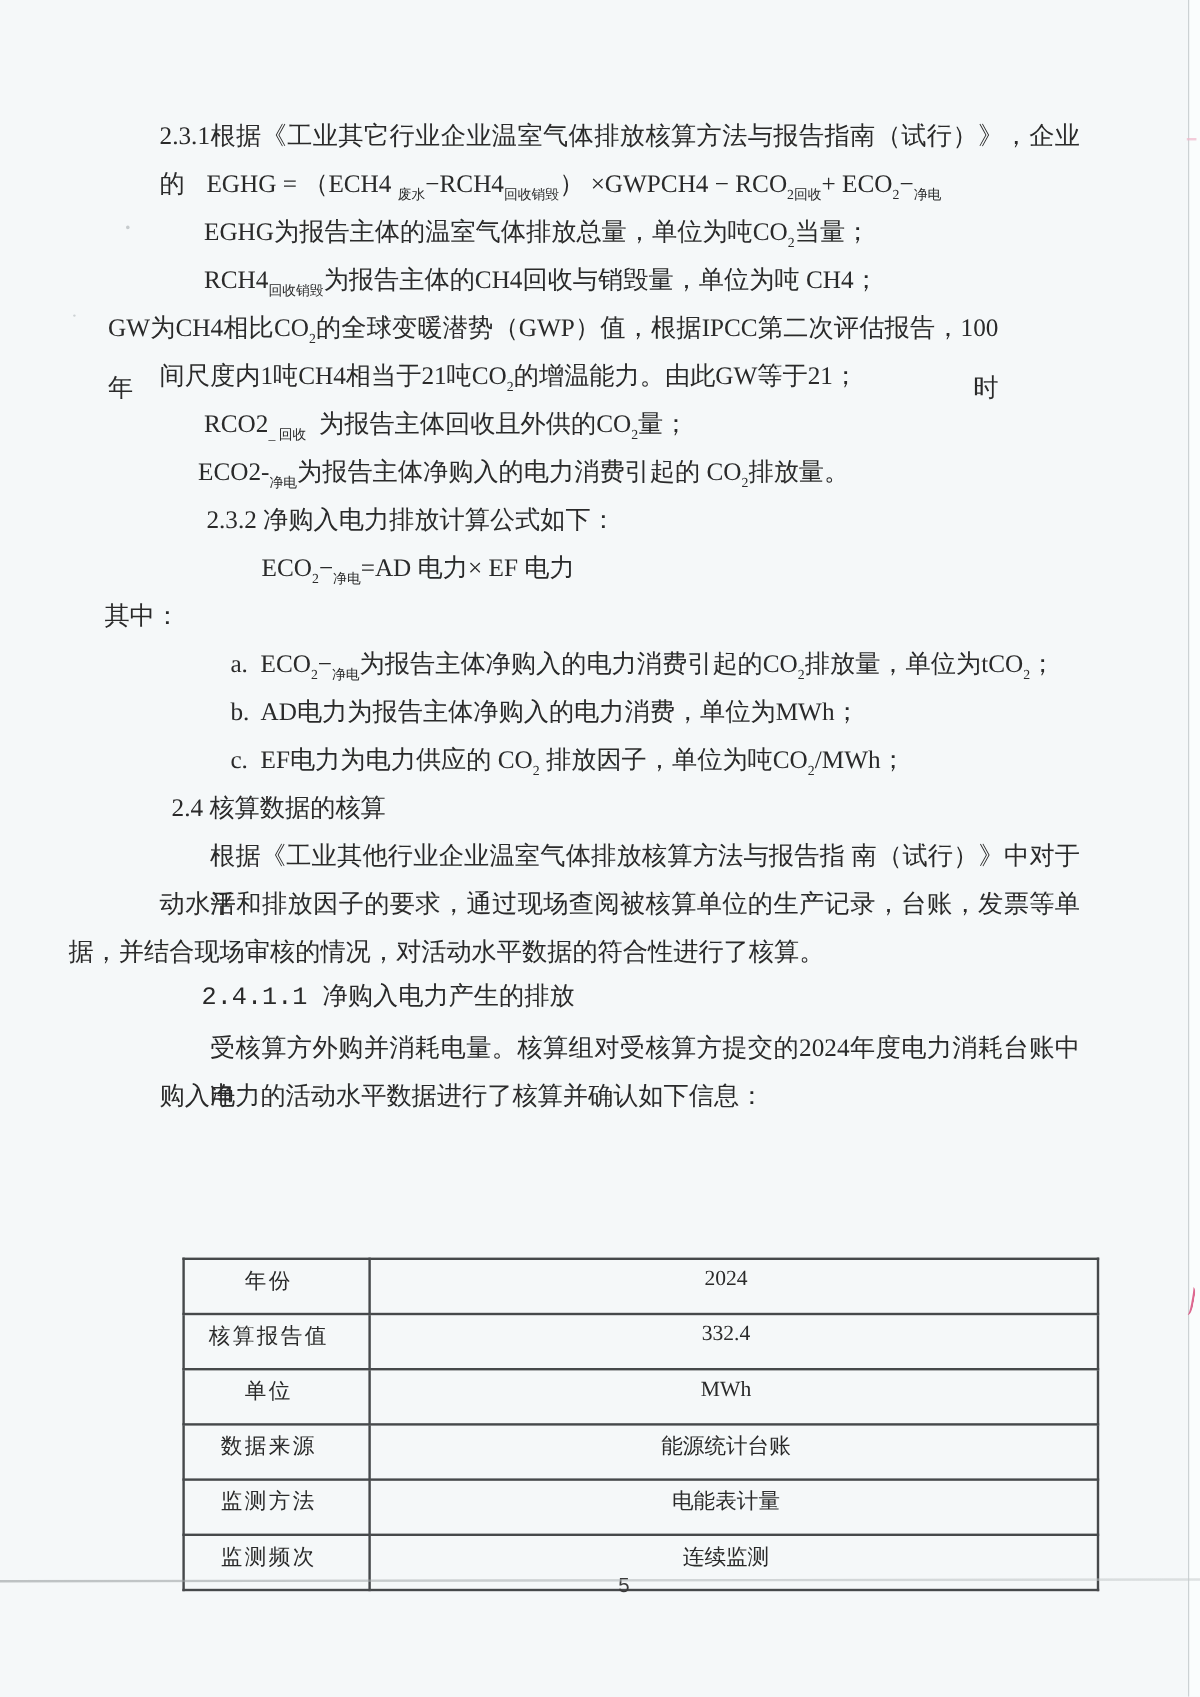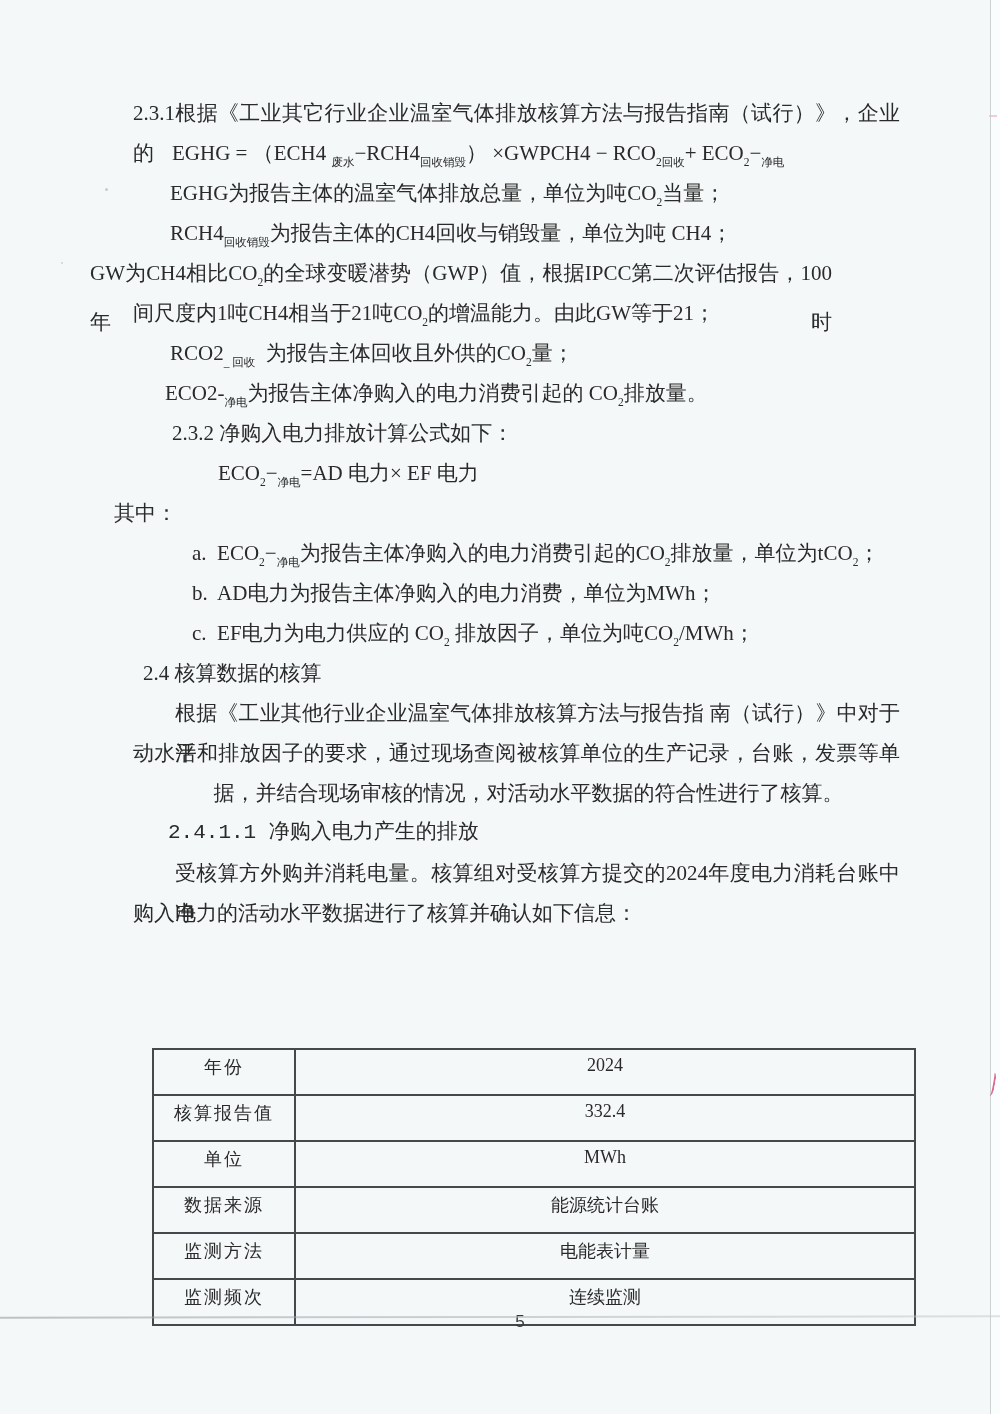--- a/index.html
+++ b/index.html
@@ -19,21 +19,21 @@
   .line.justify{white-space:normal;text-align:justify;text-align-last:justify;}
   .sub{font-size:11.5px;vertical-align:-6px;letter-spacing:0;}
   
   .acct-table{
     position:absolute;top:1048px;left:152px;width:764px;
     border-collapse:collapse;table-layout:fixed;
     font-size:18px;color:#2a2a2a;
   }
   .acct-table td{
     border:2px solid #46494b;height:39px;vertical-align:top;
-    padding:5px 4px 0 4px;text-align:center;
+    padding:5px 17px 0 4px;text-align:center;
   }
   .acct-table td.lbl{width:132px;letter-spacing:2px;}
   
   .page-num{
     position:absolute;top:1312px;left:505px;width:30px;text-align:center;
     font-size:17px;color:#3a3a3a;font-family:"Liberation Sans","DejaVu Sans",sans-serif;
   }
   
   .scan-edge{position:absolute;top:0;right:0;width:9px;height:1414px;
     background:#fafdfd;border-left:1px solid #ccd2d4;}
@@ -54,28 +54,28 @@
       <div class="line justify" style="padding-left: 133px; width: 767px;"><span>2.3.1根据《工业其它行业企业温室气体排放核算方法与报告指南（试行）》，企业的</span></div>
       <div class="line" style="padding-left: 172px;"><span>EGHG = （ECH4 </span><span class="sub">废水</span><span>−RCH4</span><span class="sub">回收销毁</span><span>） ×GWPCH4 − RCO</span><span class="sub">2回收</span><span>+ ECO</span><span class="sub">2</span><span>−</span><span class="sub">净电</span></div>
       <div class="line" style="padding-left: 170px;"><span>EGHG为报告主体的温室气体排放总量，单位为吨CO</span><span class="sub">2</span><span>当量；</span></div>
       <div class="line" style="padding-left: 170px;"><span>RCH4</span><span class="sub">回收销毁</span><span>为报告主体的CH4回收与销毁量，单位为吨 CH4；</span></div>
       <div class="line justify" style="padding-left: 90px; width: 742px;"><span>GW为CH4相比CO</span><span class="sub">2</span><span>的全球变暖潜势（GWP）值，根据IPCC第二次评估报告，100年时</span></div>
       <div class="line" style="padding-left: 133px;"><span>间尺度内1吨CH4相当于21吨CO</span><span class="sub">2</span><span>的增温能力。由此GW等于21；</span></div>
       <div class="line" style="padding-left: 170px;"><span>RCO2</span><span class="sub">_ 回收</span><span>  为报告主体回收且外供的CO</span><span class="sub">2</span><span>量；</span></div>
       <div class="line" style="padding-left: 165px;"><span>ECO2-</span><span class="sub">净电</span><span>为报告主体净购入的电力消费引起的 CO</span><span class="sub">2</span><span>排放量。</span></div>
       <div class="line" style="padding-left: 172px;"><span>2.3.2 净购入电力排放计算公式如下：</span></div>
       <div class="line" style="padding-left: 218px;"><span>ECO</span><span class="sub">2</span><span>−</span><span class="sub">净电</span><span>=AD 电力× EF 电力</span></div>
-      <div class="line" style="padding-left: 114px;"><span>其中：</span></div>
+      <div class="line" style="padding-left: 87px;"><span>其中：</span></div>
       <div class="line" style="padding-left: 192px;"><span>a.  ECO</span><span class="sub">2</span><span>−</span><span class="sub">净电</span><span>为报告主体净购入的电力消费引起的CO</span><span class="sub">2</span><span>排放量，单位为tCO</span><span class="sub">2</span><span>；</span></div>
       <div class="line" style="padding-left: 192px;"><span>b.  AD电力为报告主体净购入的电力消费，单位为MWh；</span></div>
       <div class="line" style="padding-left: 192px;"><span>c.  EF电力为电力供应的 CO</span><span class="sub">2</span><span> 排放因子，单位为吨CO</span><span class="sub">2</span><span>/MWh；</span></div>
       <div class="line" style="padding-left: 143px;"><span>2.4 核算数据的核算</span></div>
       <div class="line justify" style="padding-left: 175px; width: 725px;"><span>根据《工业其他行业企业温室气体排放核算方法与报告指 南（试行）》中对于活</span></div>
       <div class="line justify" style="padding-left: 133px; width: 767px;"><span>动水平和排放因子的要求，通过现场查阅被核算单位的生产记录，台账，发票等单</span></div>
-      <div class="line" style="padding-left: 57px; text-align: center;"><span>据，并结合现场审核的情况，对活动水平数据的符合性进行了核算。</span></div>
+      <div class="line" style="padding-left: 57px;"><span>据，并结合现场审核的情况，对活动水平数据的符合性进行了核算。</span></div>
       <div class="line" style="padding-left: 168px; font-family: Liberation Mono, monospace;"><span>2.4.1.1 净购入电力产生的排放</span></div>
       <div class="line justify" style="padding-left: 175px; width: 725px;"><span>受核算方外购并消耗电量。核算组对受核算方提交的2024年度电力消耗台账中净</span></div>
       <div class="line" style="padding-left: 133px;"><span>购入电力的活动水平数据进行了核算并确认如下信息：</span></div>
     </div>
 
   <table class="acct-table">
     <tbody>
         <tr>
           <td class="lbl">年份</td>
           <td>2024</td>

